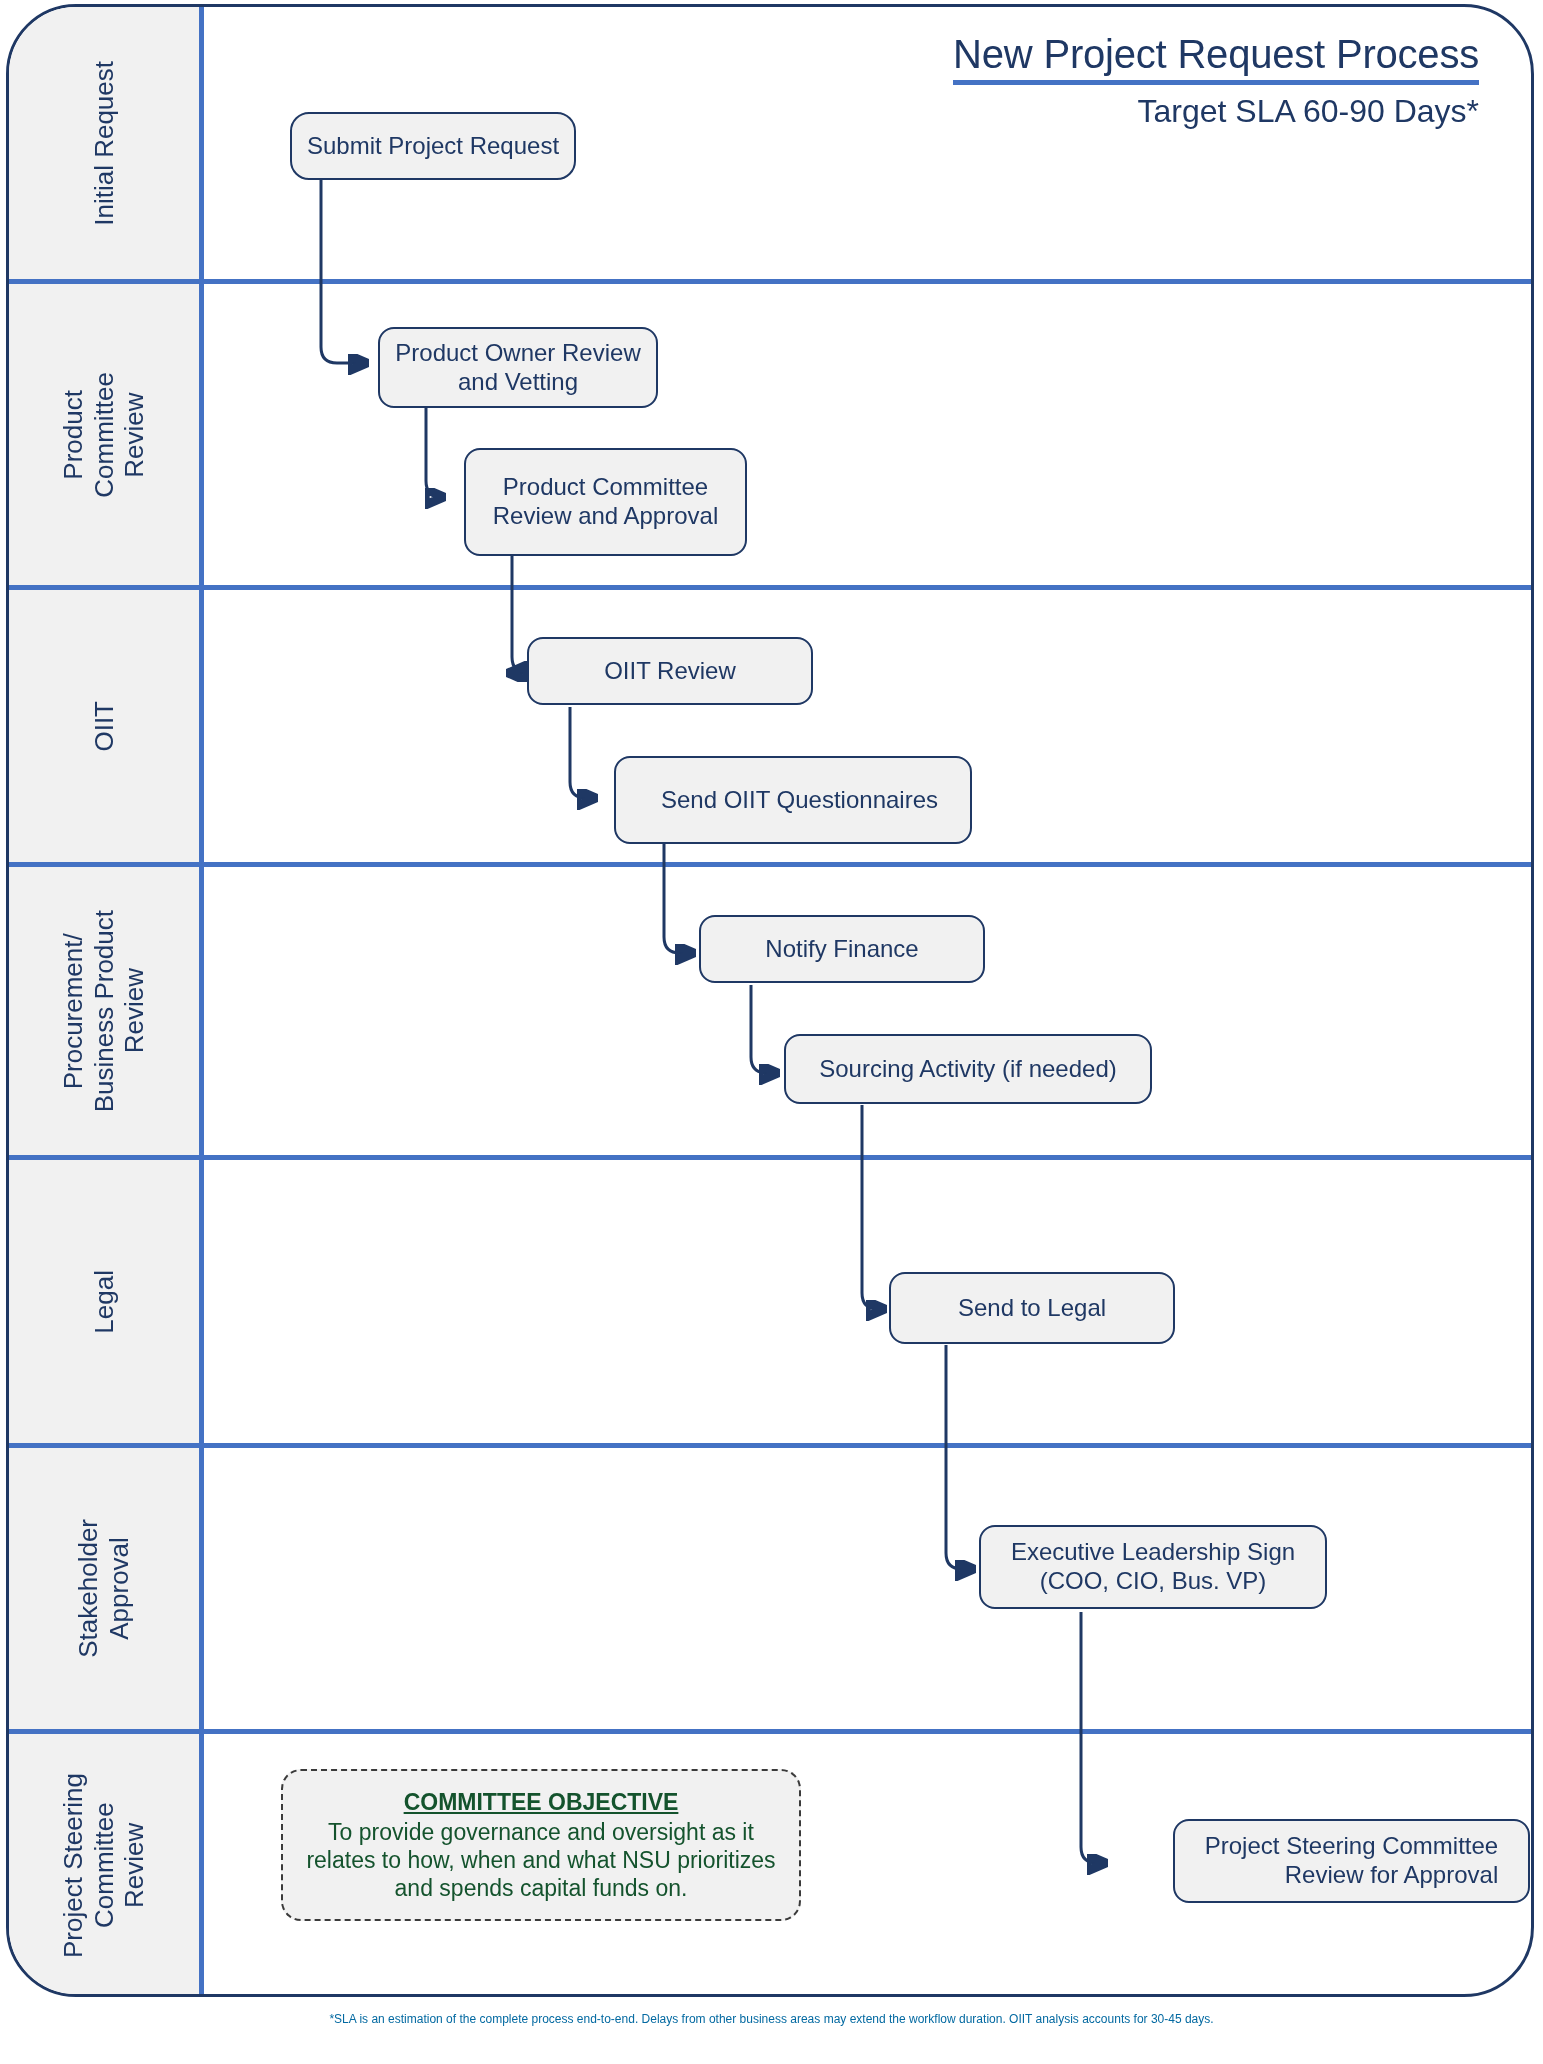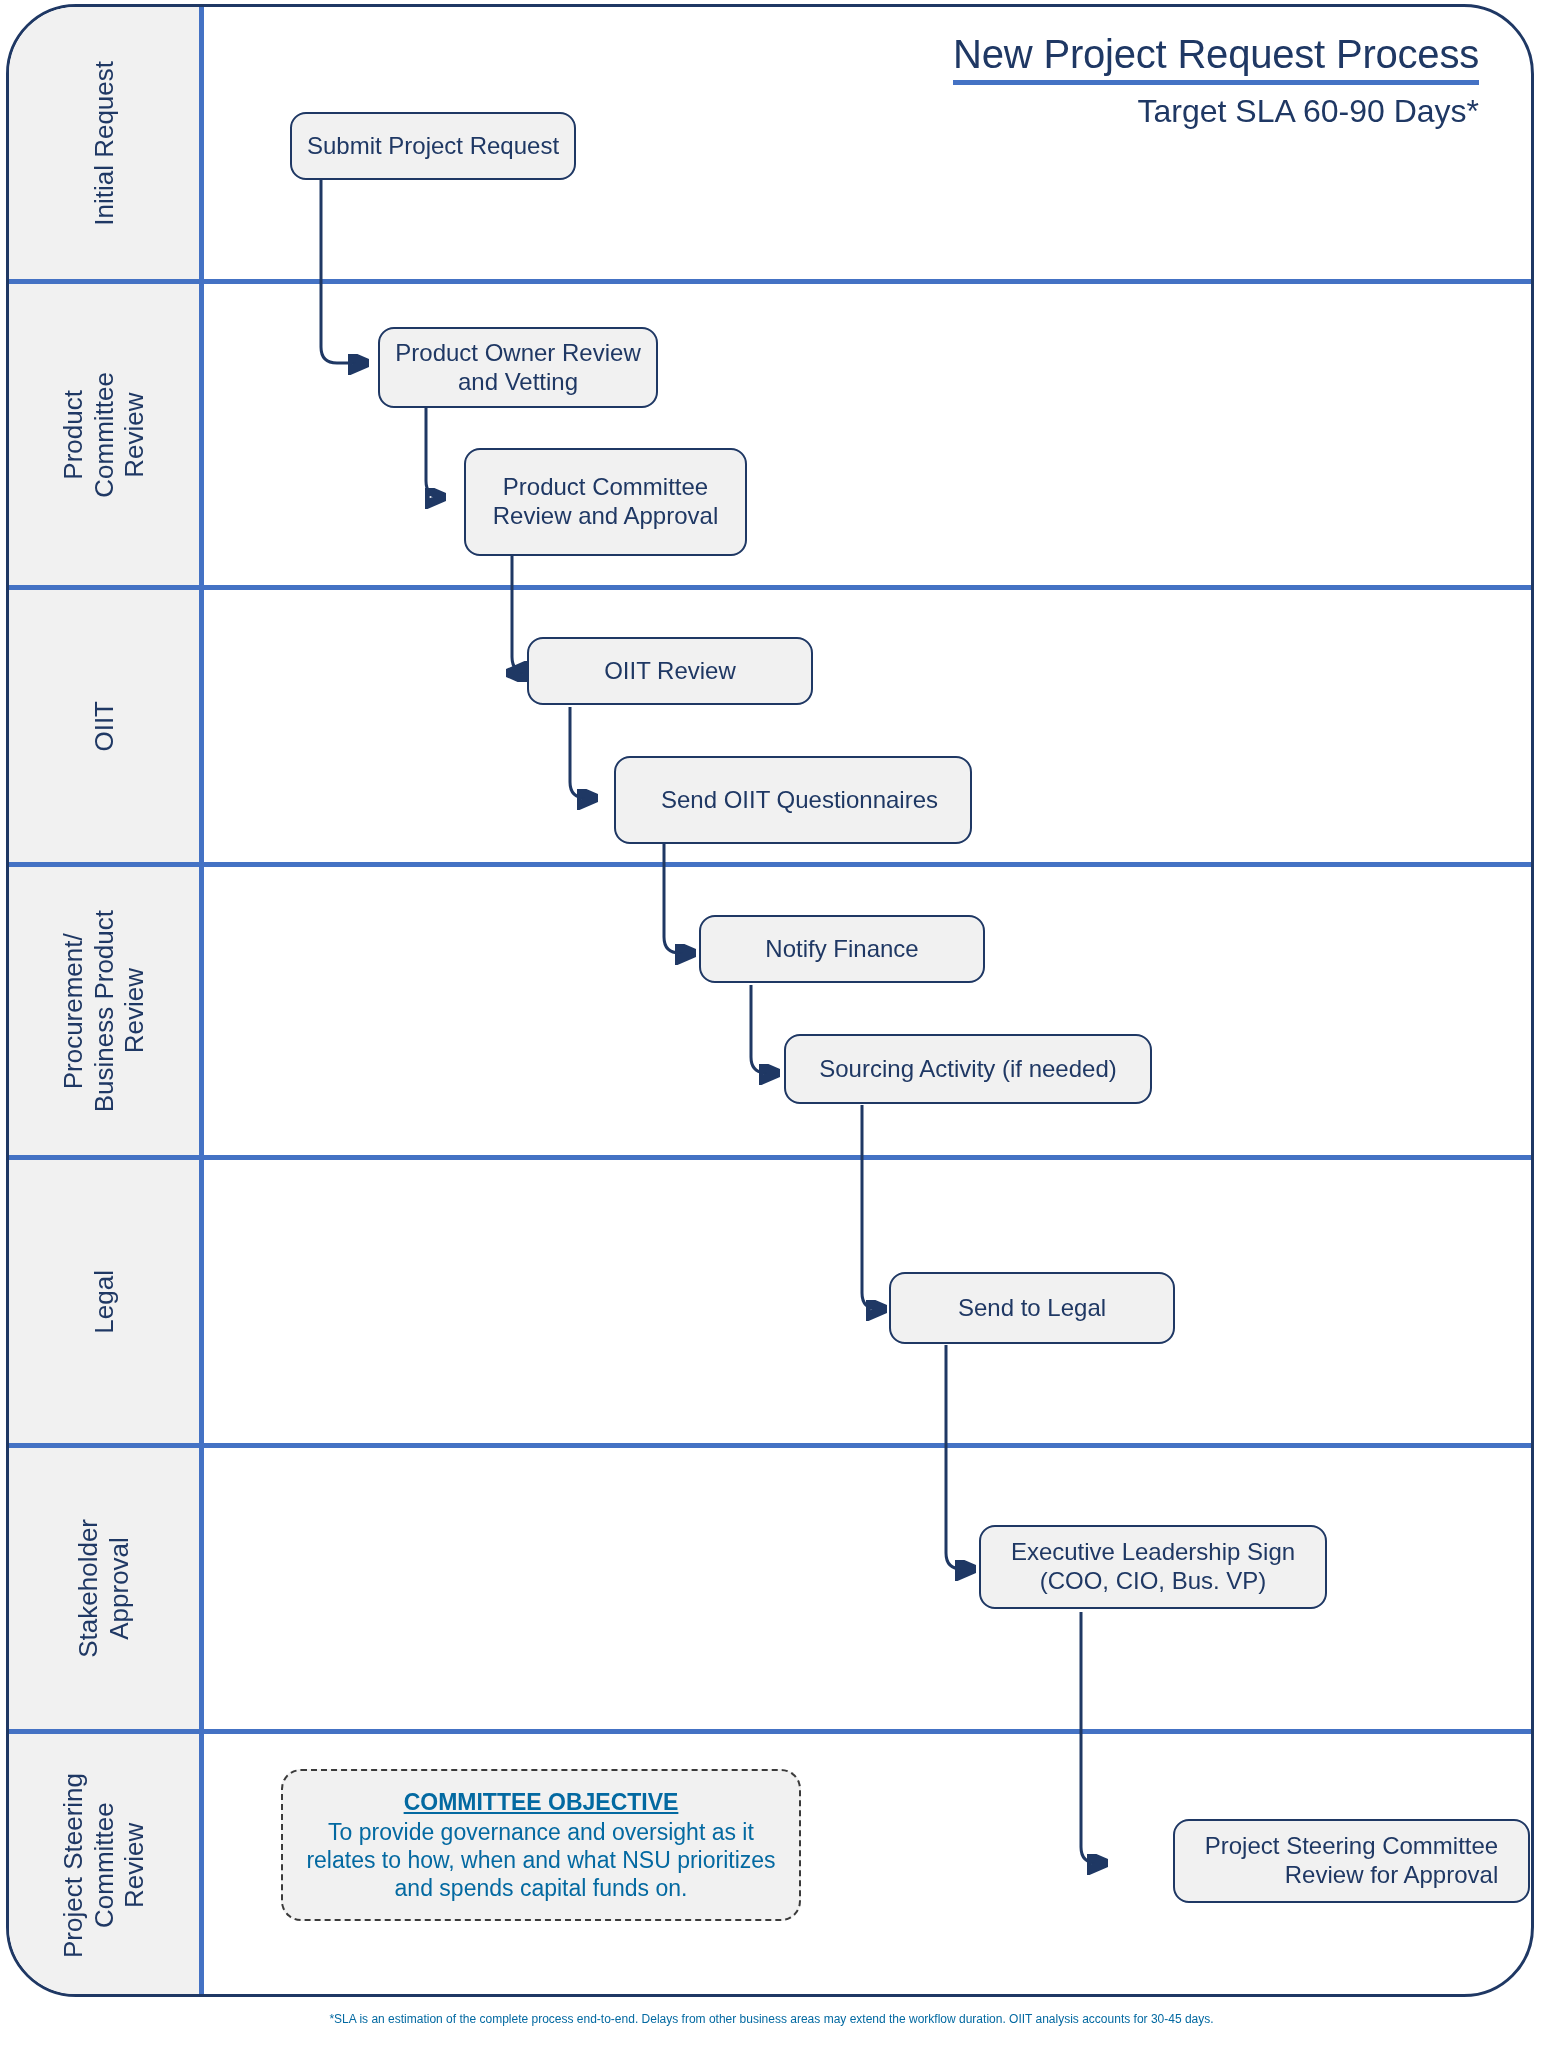--- a/index.html
+++ b/index.html
@@ -130,21 +130,21 @@
     width: 520px;
     height: 152px;
     background: #F1F1F1;
     border: 2px dashed #3A3A3A;
     border-radius: 20px;
     box-sizing: border-box;
     display: flex;
     flex-direction: column;
     align-items: center;
     justify-content: center;
-    color: #0369a1;
+    color: #14532d;
     font-size: 23px;
     line-height: 1.22;
     text-align: center;
     padding: 6px 10px;
   }
   #objective-heading {
     font-weight: bold;
     text-decoration: underline;
     font-size: 23px;
     margin-bottom: 2px;
@@ -259,21 +259,21 @@
 
     <path d="M 742,978 L 742,1050 Q 742,1066 758,1066 L 767,1066" marker-end="url(#arrowhead)"></path>
 
     <path d="M 853,1098 L 853,1286 Q 853,1302 869,1302 L 874,1302" marker-end="url(#arrowhead)"></path>
 
     <path d="M 937,1338 L 937,1546 Q 937,1562 953,1562 L 963,1562" marker-end="url(#arrowhead)"></path>
 
     <path d="M 1072,1605 L 1072,1840 Q 1072,1856 1088,1856 L 1095,1856" marker-end="url(#arrowhead)"></path>
   </svg>
 
-  <div class="node" style="left:281px; top:105px; width:286px; height:68px;">Submit Project Request</div>
+  <div class="node" style="left:281px; top:105px; width:286px; height:68px;border-radius:19px;">Submit Project Request</div>
 
   <div class="node" style="left:369px; top:320px; width:280px; height:81px;">Product Owner Review
 and Vetting</div>
 
   <div class="node" style="left:455px; top:441px; width:283px; height:108px;">Product Committee
 Review and Approval</div>
 
   <div class="node" style="left:518px; top:630px; width:286px; height:68px;">OIIT Review</div>
 
   <div class="node" style="left:605px; top:749px; width:358px; height:88px;padding-left:25px;">Send OIIT Questionnaires</div>

